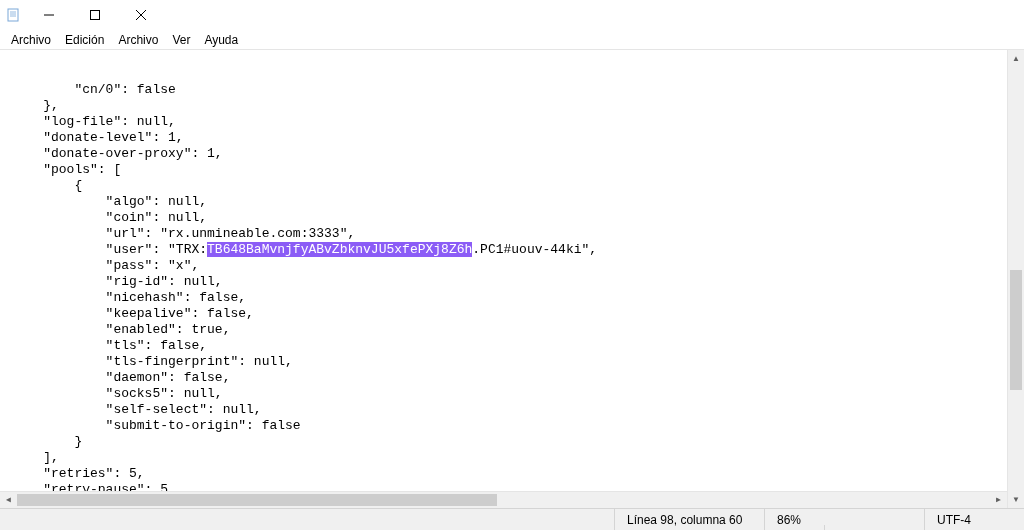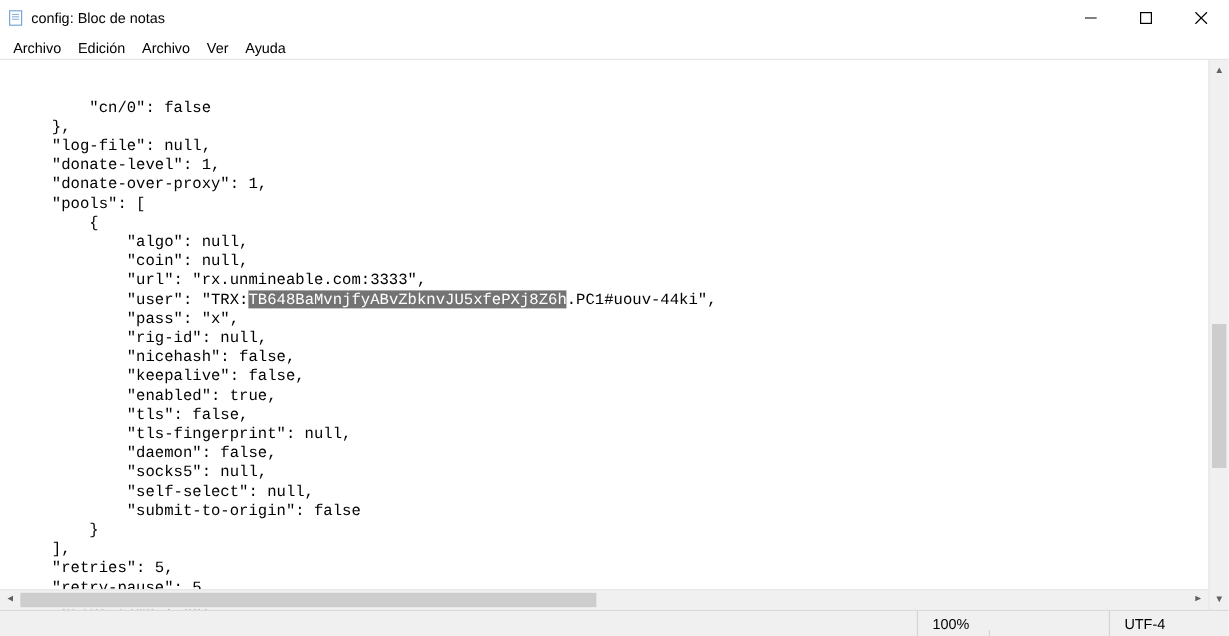--- a/index.html
+++ b/index.html
@@ -68,21 +68,21 @@
       flex: 1;
       overflow: hidden;
       font-family: Consolas, "Courier New", monospace;
       font-size: 13px;
       line-height: 16px;
       white-space: pre;
       padding: 0 10px 0 12px;
       color: #000;
     }
     .sel {
-      background: #737373;
+      background: #8b5cf6;
       color: #fff;
     }
     .vscroll {
       width: 17px;
       background: #f0f0f0;
       position: relative;
       border-left: 1px solid #e5e5e5;
     }
     .vscroll .arrow {
       height: 17px;
@@ -156,21 +156,20 @@
 
 <div class="titlebar">
   <span class="icon">
     <svg width="14" height="14" viewBox="0 0 14 14">
       <rect x="2" y="1" width="10" height="12" fill="#fff" stroke="#7aa7d8" stroke-width="1"></rect>
       <line x1="4" y1="4" x2="10" y2="4" stroke="#7aa7d8" stroke-width="0.8"></line>
       <line x1="4" y1="6" x2="10" y2="6" stroke="#7aa7d8" stroke-width="0.8"></line>
       <line x1="4" y1="8" x2="10" y2="8" stroke="#7aa7d8" stroke-width="0.8"></line>
     </svg>
   </span>
-  <span class="title">config: Bloc de notas</span>
   <div class="win-controls">
     <div class="win-btn">
       <svg width="10" height="10">
           <line x1="0" y1="5" x2="10" y2="5" stroke="#000" stroke-width="1"></line>
         </svg>
     </div>
     <div class="win-btn">
       <svg width="10" height="10">
           <rect x="0.5" y="0.5" width="9" height="9" fill="none" stroke="#000" stroke-width="1"></rect>
         </svg>
@@ -232,16 +231,17 @@
   </div>
   <div class="vscroll">
     <div class="arrow">▲</div>
     <div class="thumb"></div>
     <div class="arrow" style="position:absolute;bottom:0;width:100%;">▼</div>
   </div>
 </div>
 
 <div class="statusbar">
   <div class="spacer"></div>
-  <div class="cell">100%</div>
+  <div class="cell pos">Línea 98, columna 60</div>
+  <div class="cell">86%</div>
   <div class="cell lf">UNIX (LF)</div>
   <div class="cell enc">UTF-4</div>
 </div>
 
 </body></html>

